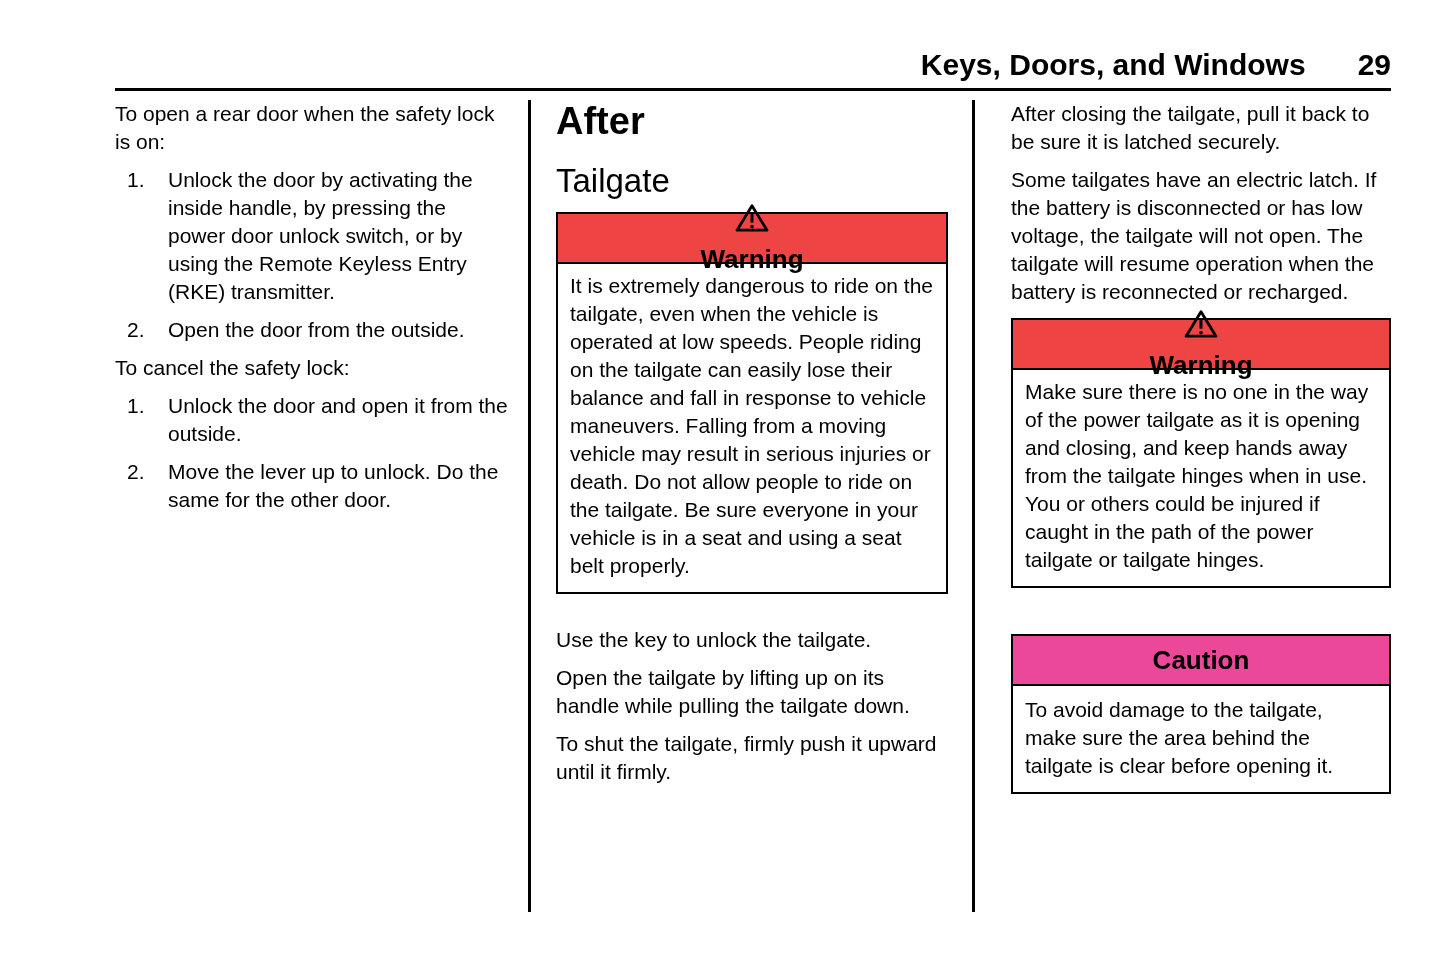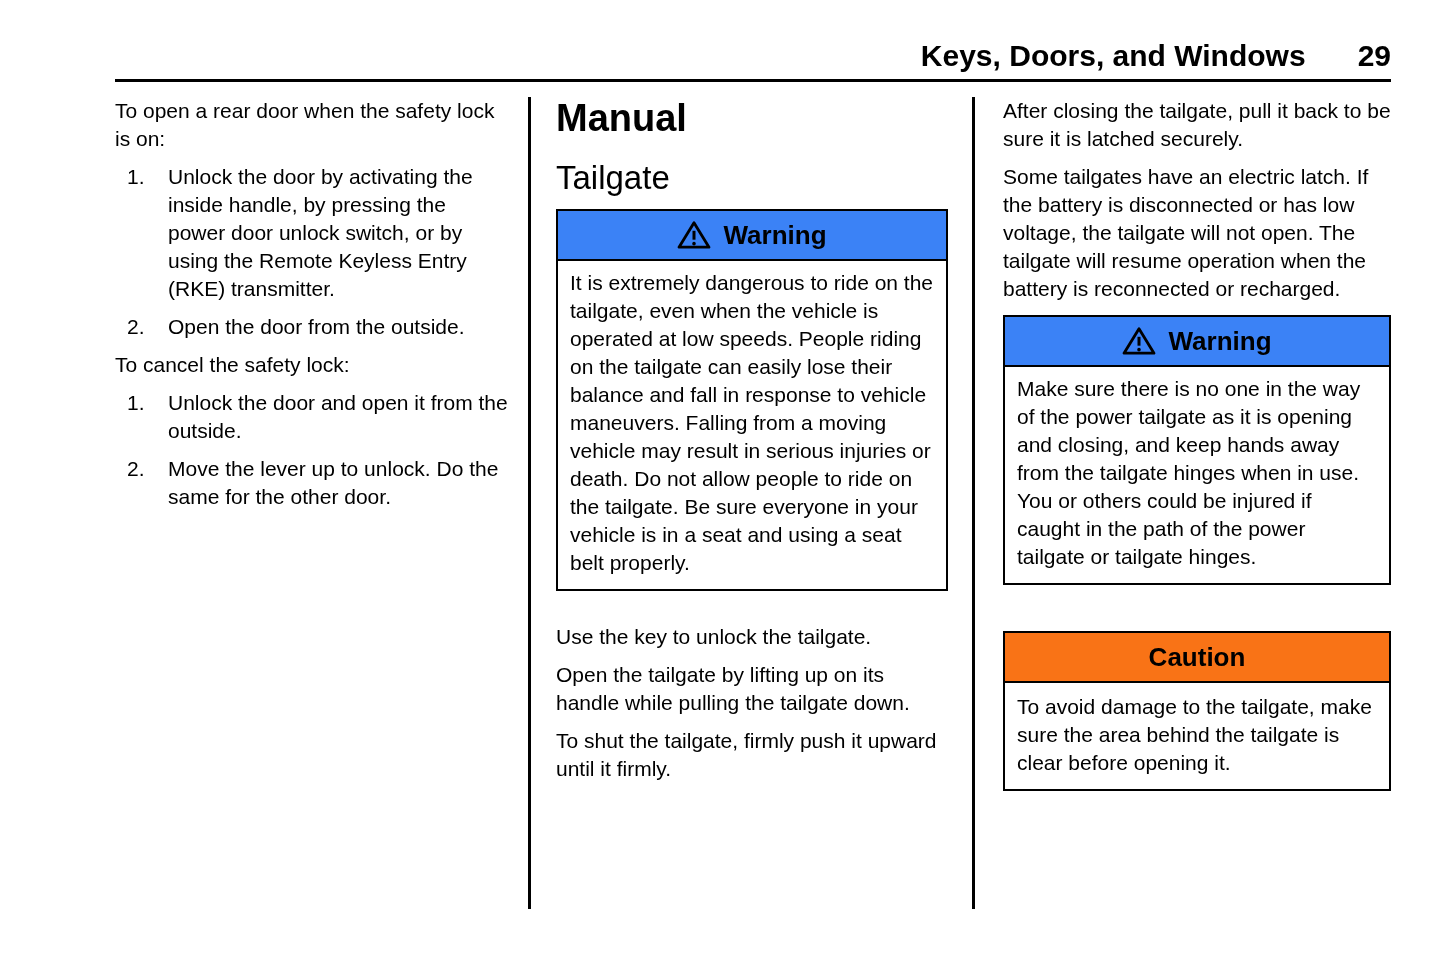--- a/index.html
+++ b/index.html
@@ -9,46 +9,46 @@
     width: 1445px;
     height: 965px;
     background: #ffffff;
     color: #000000;
     font-family: "Liberation Sans", sans-serif;
     overflow: hidden;
   }
   .content {
     position: absolute;
     left: 115px;
-    top: 0;
+    top: 9px;
     width: 1276px;
   }
   .page-header {
     display: flex;
     justify-content: flex-end;
     align-items: baseline;
     gap: 52px;
     padding-top: 40px;
     padding-bottom: 7px;
     border-bottom: 3px solid #000;
     font-weight: 700;
     font-size: 30px;
     line-height: 32px;
   }
   .columns {
     display: flex;
-    margin-top: 15px;
+    margin-top: 9px;
   }
   .col {
     font-size: 21px;
     line-height: 28px;
   }
   .col-left  { width: 413px; padding-right: 20px; }
   .col-middle{ width: 441px; padding: 0 24px 0 25px; }
-  .col-right { width: 416px; padding-left: 28px; }
+  .col-right { width: 416px; padding-left: 36px; }
   .divider {
     width: 3px;
     background: #000;
     height: 812px;
     flex: none;
   }
   .para { margin: 0 0 10px 0; }
   .list-item { display: flex; margin-bottom: 10px; }
   .list-item .num { flex: none; width: 53px; padding-left: 12px; }
   .list-item .li-text { flex: 1; }
@@ -86,22 +86,22 @@
   .box-header {
     display: flex;
     justify-content: center;
     align-items: center;
     gap: 12px;
     height: 50px;
     border-bottom: 2px solid #000;
     font-weight: 700;
     font-size: 26px;
   }
-  .box-header.gray { background: #3b82f6; }
-  .box-header.white { background: #f97316; }
+  .box-header.gray { background: #ef4444; flex-direction: column; }
+  .box-header.white { background: #ec4899; }
   .box-body { padding: 8px 12px 12px 12px; }
   .caution-box { margin-top: 46px; }
   .caution-box .box-body { padding: 10px 12px 12px 12px; }
 
   .warn-icon { display: inline-flex; align-items: center; }
   .warn-icon svg { display: block; }
 </style>
 </head>
 <body>
 
@@ -135,21 +135,21 @@
         </div>
         <div class="list-item">
           <span class="num">2.</span>
           <span class="li-text">Move the lever up to unlock. Do the same for the other door.</span>
         </div>
       </section>
 
       <div class="divider"></div>
 
       <section class="col col-middle">
-        <h1 class="section-title">Manual</h1>
+        <h1 class="section-title">After</h1>
         <h2 class="subsection-title">Tailgate</h2>
 
         <div class="warn-box">
           <div class="box-header gray">
             <span class="warn-icon">
               <svg width="34" height="30" viewBox="0 0 36 32" aria-hidden="true">
                 <path d="M18 3 L34 29 L2 29 Z" fill="none" stroke="#000" stroke-width="3" stroke-linejoin="round"></path>
                 <line x1="18" y1="11.5" x2="18" y2="21" stroke="#000" stroke-width="3.2"></line>
                 <circle cx="18" cy="25.2" r="1.9" fill="#000"></circle>
               </svg>

